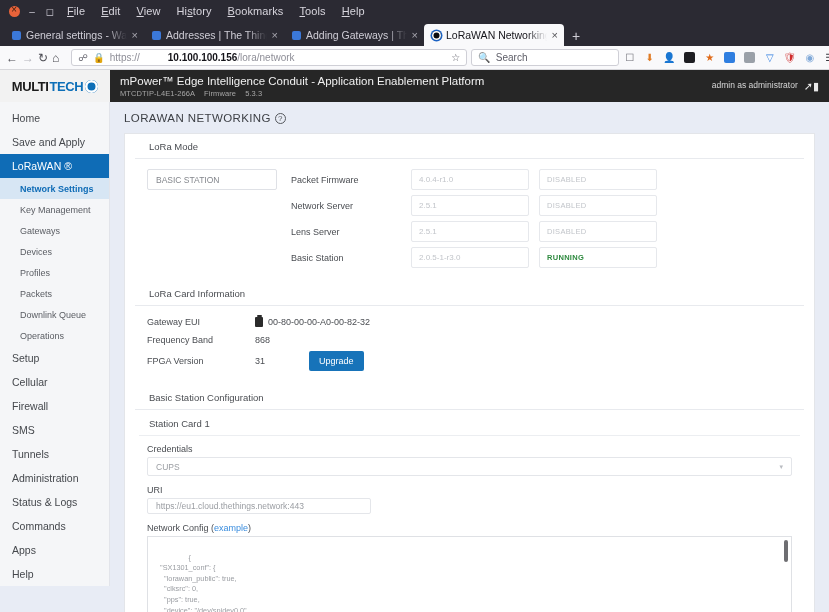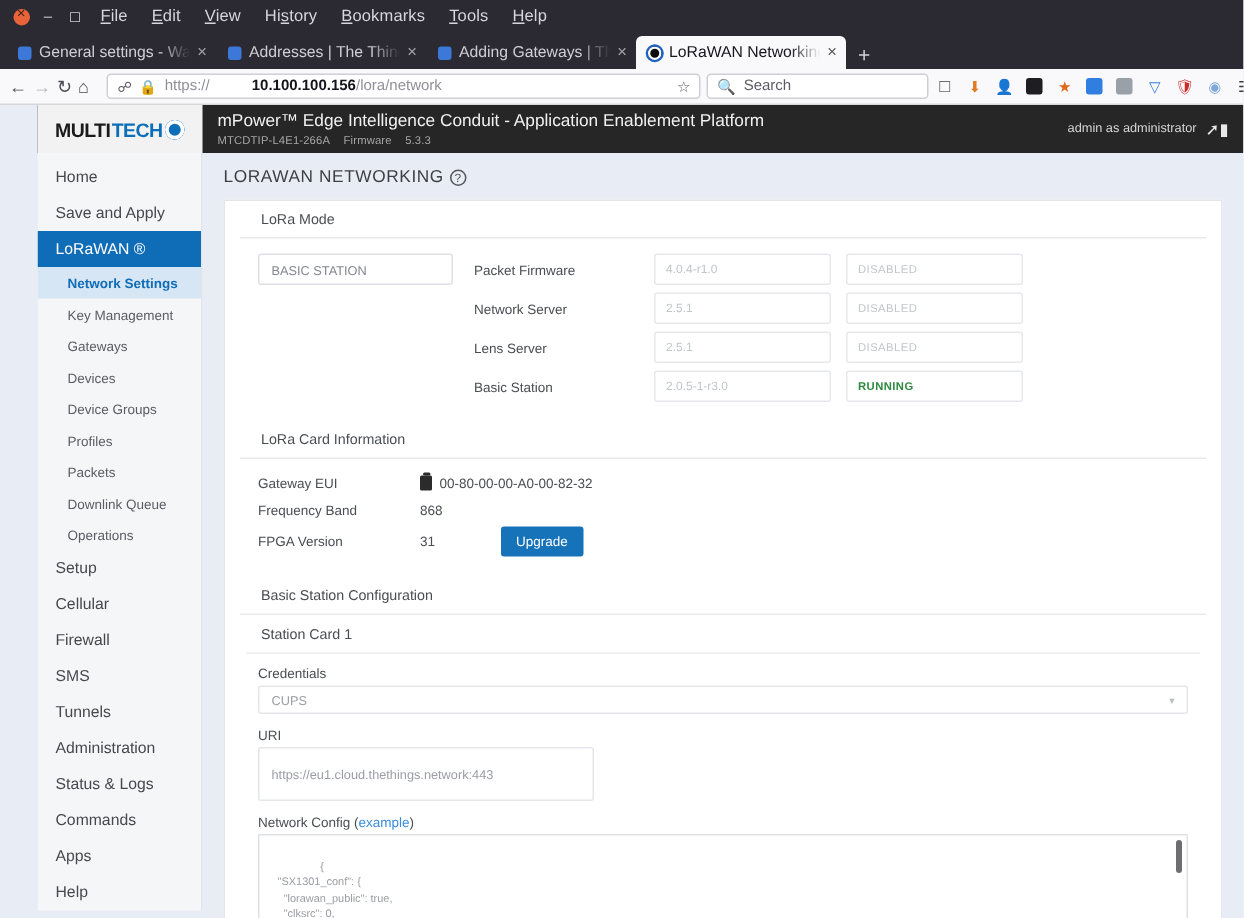--- a/index.html
+++ b/index.html
@@ -78,21 +78,21 @@
   .searchbar {
     flex: 0 0 148px; height: 17px; background: #fff; border: 1px solid #cfcfd6;
     border-radius: 3px; display: flex; align-items: center; gap: 5px; padding: 0 6px;
     font-size: 10px; color: #5c5c66;
   }
   .toolbar-icons { margin-left: auto; display: flex; align-items: center; gap: 7px; padding-right: 2px; }
   .ticon { width: 13px; height: 13px; display: flex; align-items: center; justify-content: center; font-size: 10px; }
   .sq { width: 11px; height: 11px; border-radius: 2px; }
 
   
-  .page { flex: 1 1 auto; display: flex; flex-direction: column; background: #e8ecf5; overflow: hidden; padding-left: 25px; }
+  .page { flex: 1 1 auto; display: flex; flex-direction: column; background: #e8ecf5; overflow: hidden; }
   .apphdr {
     height: 32px; background: #262626; display: flex; align-items: center; flex: 0 0 auto;
   }
   .logo {
     width: 110px; height: 32px; background: #f2f2f2; display: flex; align-items: center;
     justify-content: center; gap: 1px; flex: 0 0 auto;
   }
   .logo .lg1 { font-size: 13px; font-weight: 700; color: #1b1b1b; letter-spacing: -.4px; }
   .logo .lg2 { font-size: 13px; font-weight: 700; color: #0d6fb8; letter-spacing: -.4px; }
   .logo .dot {
@@ -187,21 +187,21 @@
   .field { padding: 0 12px 0 12px; }
   .field-label { font-size: 9px; color: #4a4d52; margin-bottom: 3px; }
   .field-label a { color: #3a8dde; text-decoration: none; }
   .select-box {
     height: 19px; border: 1px solid #e4e6ea; border-radius: 2px; background: #fff;
     display: flex; align-items: center; padding: 0 8px; font-size: 8.5px; color: #9a9da2;
     margin-bottom: 9px;
   }
   .select-box .chev { margin-left: auto; font-size: 7px; color: #b9bcc1; }
   .text-input {
-    height: 36px; border: 1px solid #e4e6ea; border-radius: 2px; background: #fff;
+    height: 16px; border: 1px solid #e4e6ea; border-radius: 2px; background: #fff;
     display: flex; align-items: center; padding: 0 8px; font-size: 8.5px; color: #9a9da2;
     margin-bottom: 9px; width: 224px;
   }
   .textarea {
     border: 1px solid #dfe1e5; background: #fff; position: relative;
     padding: 5px 14px 5px 8px; font-size: 7.3px; line-height: 10.6px;
     color: #9a9da2; font-family: "Liberation Sans", sans-serif;
     white-space: pre; overflow: hidden; margin-bottom: 9px;
   }
   .textarea.cfg { height: 95px; }
@@ -313,21 +313,20 @@
     <div class="body-wrap">
 
       <div class="sidebar">
         <div class="nav-item">Home</div>
         <div class="nav-item">Save and Apply</div>
         <div class="nav-item active">LoRaWAN ®</div>
         <div class="nav-item sub current">Network Settings</div>
         <div class="nav-item sub">Key Management</div>
         <div class="nav-item sub">Gateways</div>
         <div class="nav-item sub">Devices</div>
-        <div class="nav-item sub">Device Groups</div>
         <div class="nav-item sub">Profiles</div>
         <div class="nav-item sub">Packets</div>
         <div class="nav-item sub">Downlink Queue</div>
         <div class="nav-item sub">Operations</div>
         <div class="nav-item">Setup</div>
         <div class="nav-item">Cellular</div>
         <div class="nav-item">Firewall</div>
         <div class="nav-item">SMS</div>
         <div class="nav-item">Tunnels</div>
         <div class="nav-item">Administration</div>

